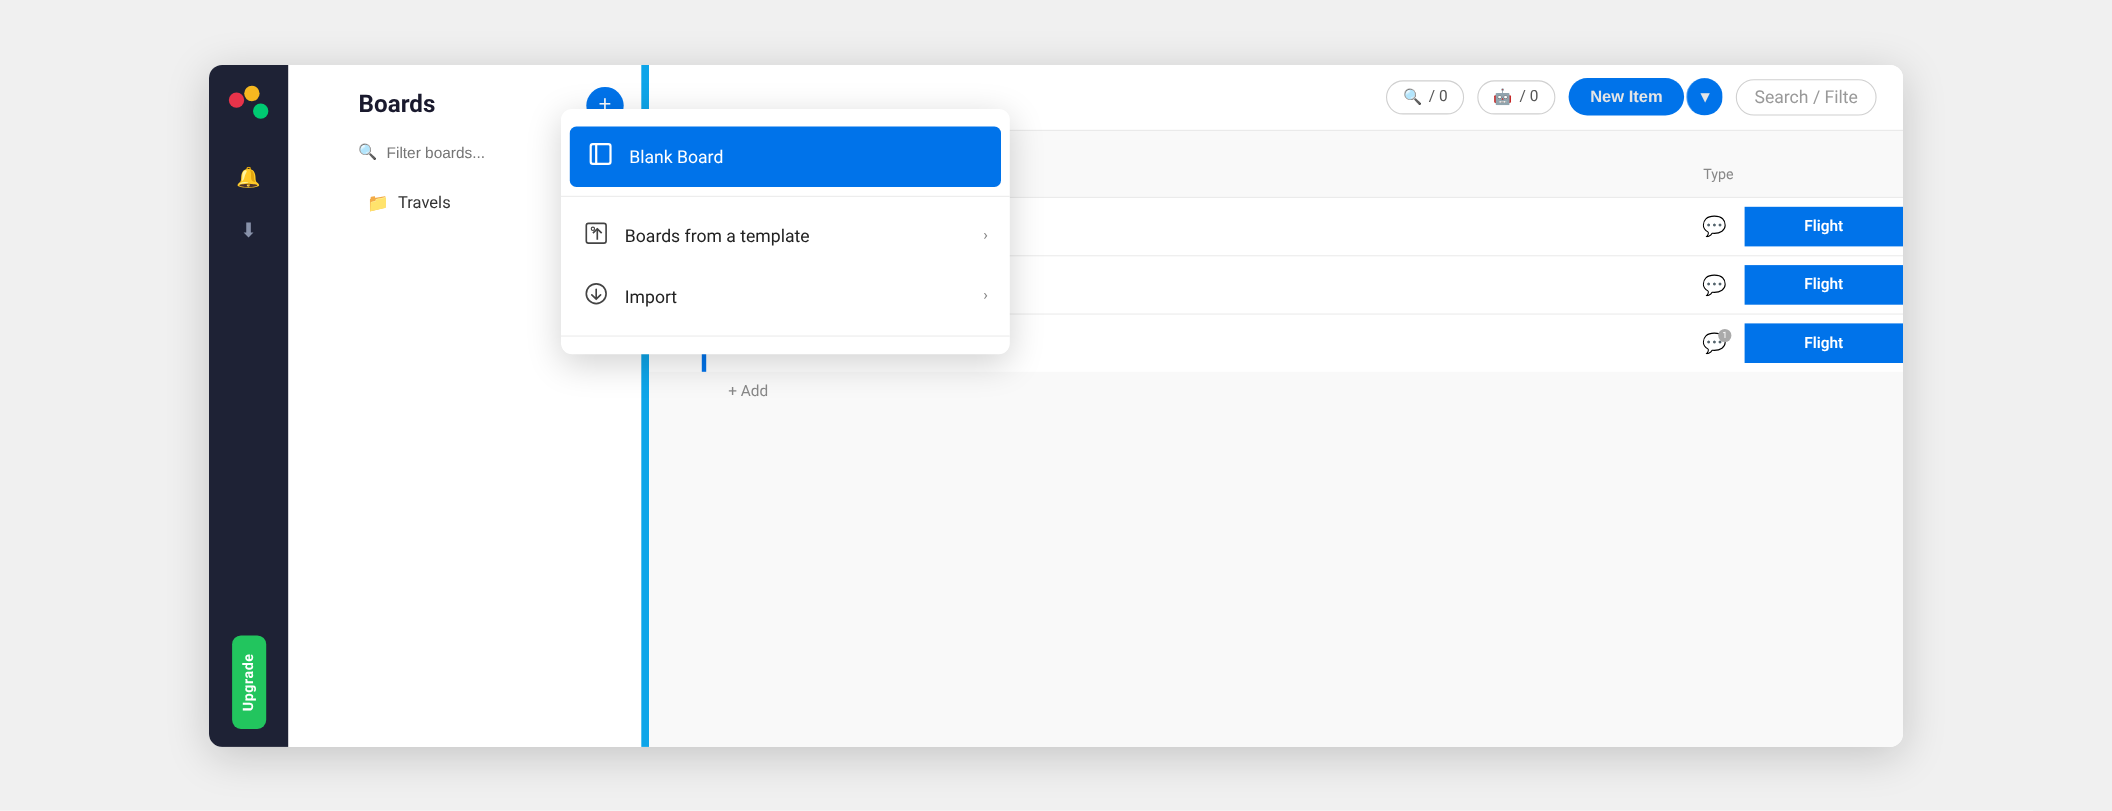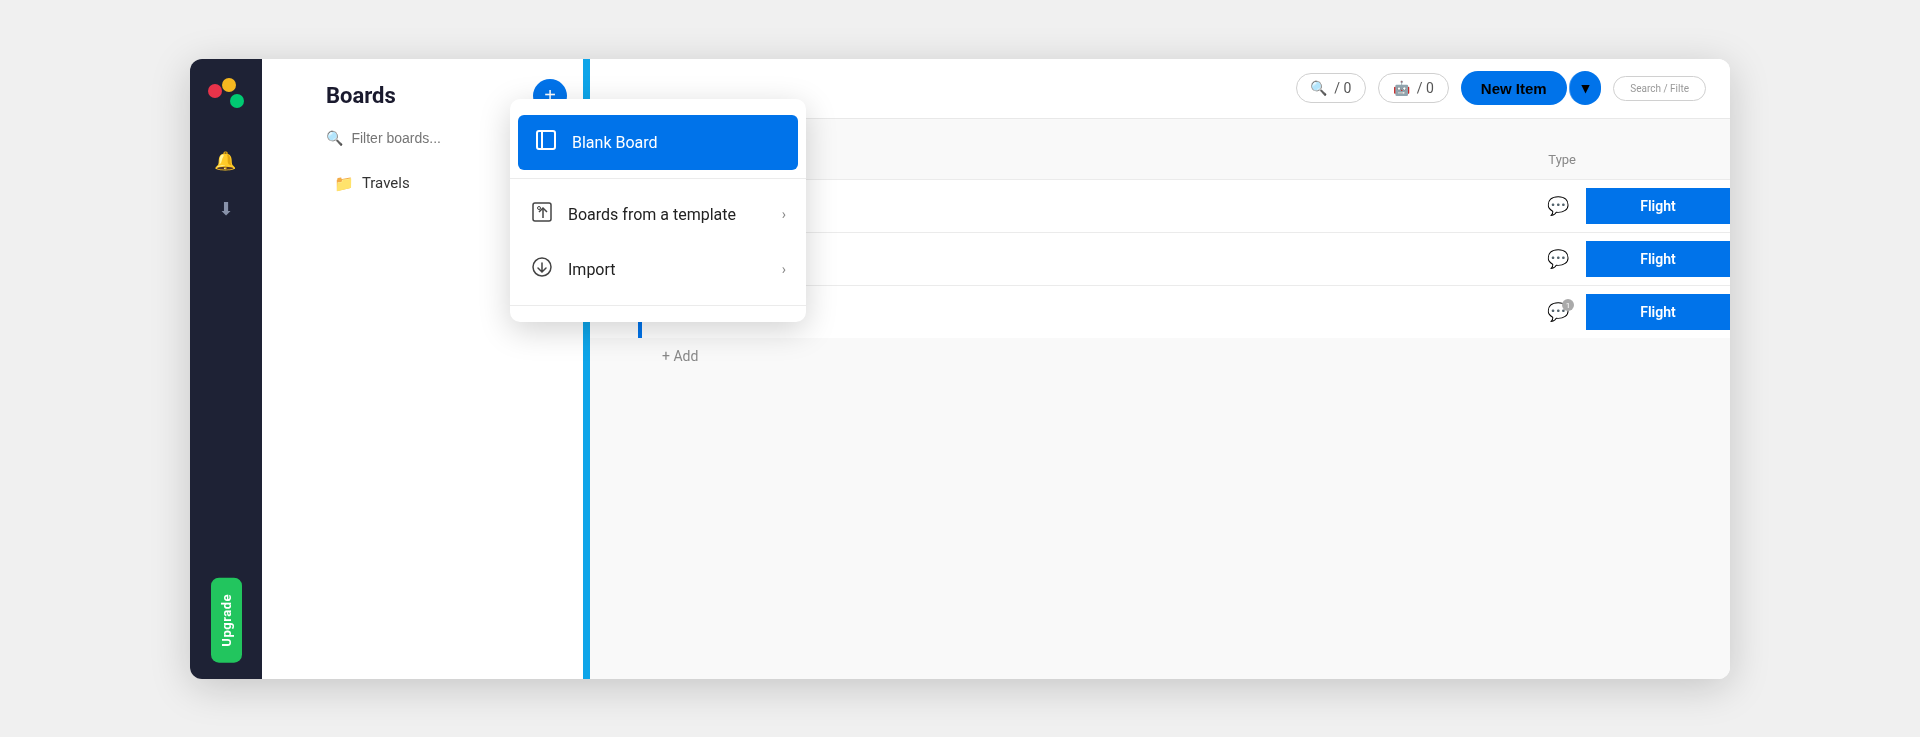--- a/index.html
+++ b/index.html
@@ -124,21 +124,21 @@
       color: #333;
       font-size: 15px;
     }
     .board-folder-icon { color: #666; font-size: 16px; }
 
     
     .dropdown-menu {
       position: absolute;
       top: 40px;
       left: 320px;
-      width: 296px;
+      width: 408px;
       background: white;
       border-radius: 10px;
       box-shadow: 0 8px 32px rgba(0,0,0,0.18);
       z-index: 100;
       overflow: hidden;
       padding: 8px 0;
     }
     .dropdown-item {
       display: flex;
       align-items: center;
@@ -191,36 +191,36 @@
       padding: 6px 14px;
       display: flex;
       align-items: center;
       gap: 6px;
       font-size: 14px;
       color: #555;
       cursor: pointer;
     }
     .new-item-btn {
       background: #0073ea;
-      color: #000000;
+      color: #e5e5e5;
       border: none;
       border-radius: 20px;
       padding: 8px 20px;
       font-size: 15px;
       font-weight: 600;
       cursor: pointer;
       display: flex;
       align-items: center;
       gap: 8px;
     }
     .search-filter {
       border: 1.5px solid #d0d0d0;
       border-radius: 20px;
       padding: 6px 16px;
-      font-size: 10px;
+      font-size: 16px;
       color: #999;
       background: white;
       display: flex;
       align-items: center;
     }
 
     
     .table-area {
       flex: 1;
       overflow: auto;

